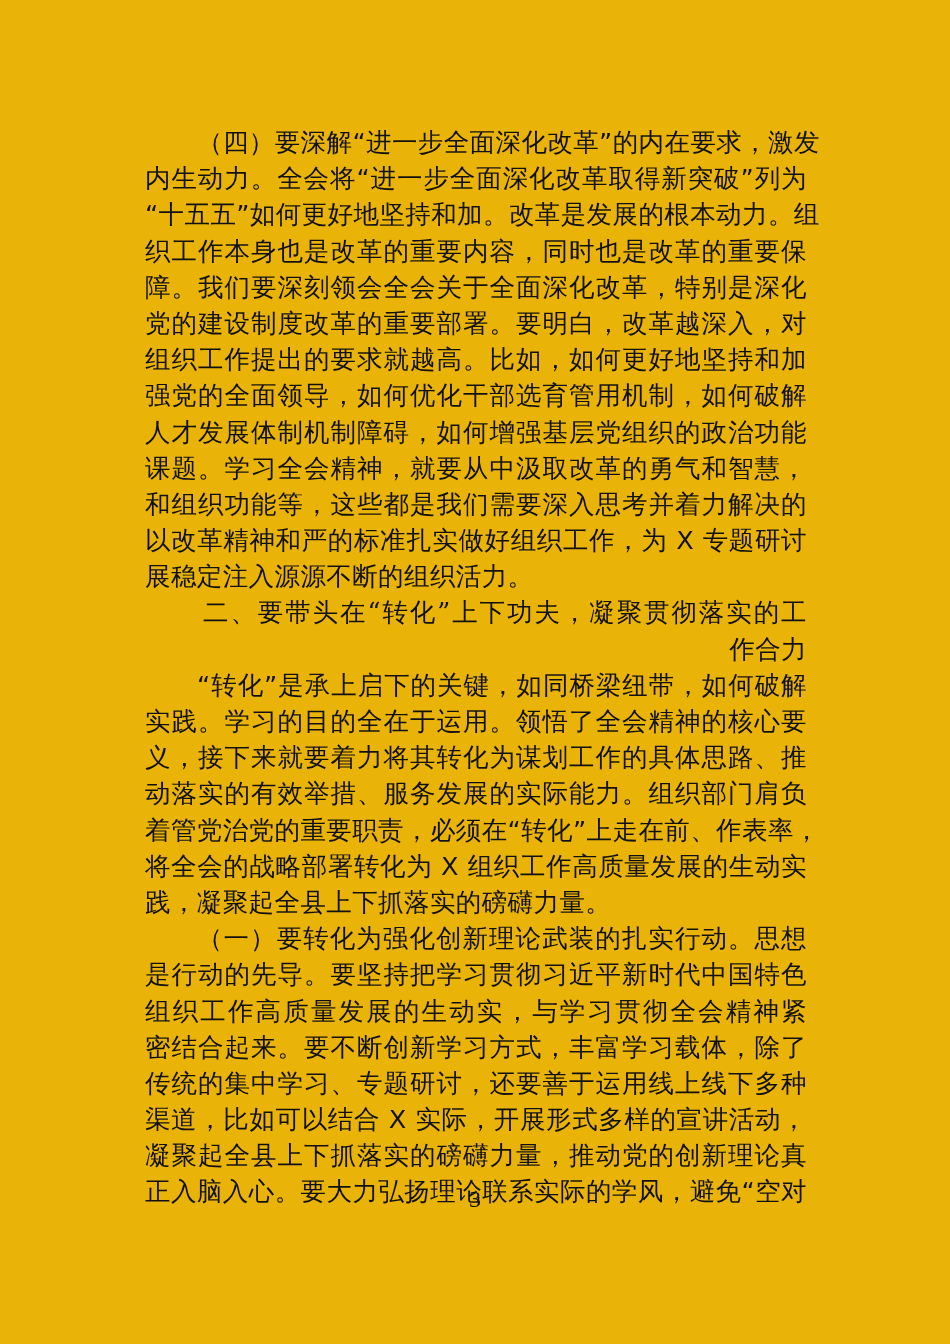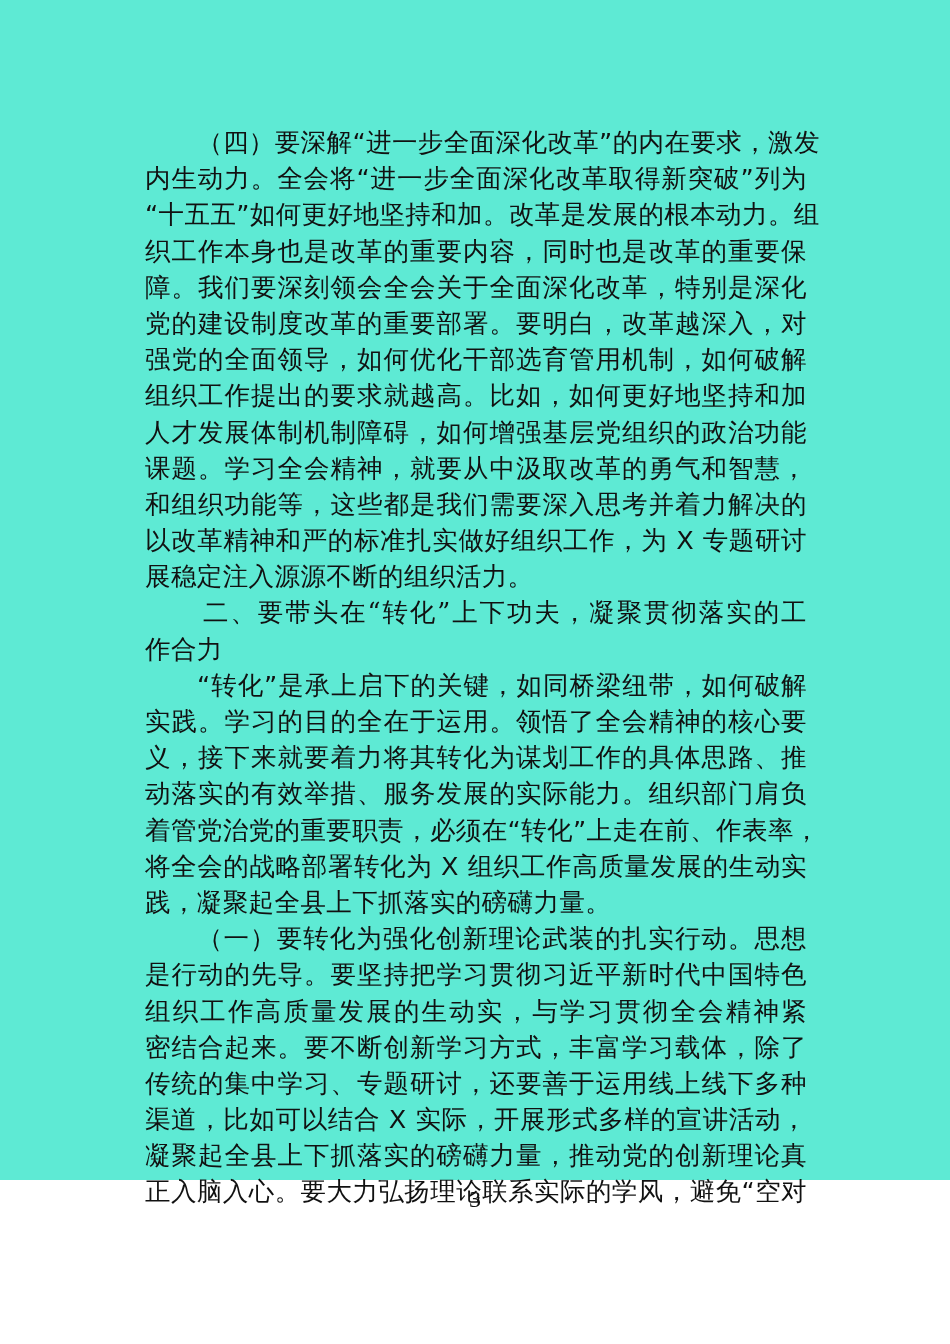--- a/index.html
+++ b/index.html
@@ -1,41 +1,41 @@
 <!DOCTYPE html>
 <html><head>
   <meta charset="utf-8">
   <style>
     html, body { margin: 0; padding: 0; background: #ffffff; }
     body { width: 950px; height: 1344px; position: relative; overflow: hidden;
            font-family: "DejaVu Sans", "Liberation Sans", sans-serif; color: #111111; }
-    .page { position: absolute; left: 0; top: 0; width: 950px; height: 1180px; background: #5eead4; }
+    .page { position: absolute; left: 0; top: 0; width: 950px; height: 1344px; background: #eab308; }
     .body-text { position: absolute; left: 145px; top: 124px; width: 662px; }
     .line { height: 36.2px; line-height: 36.2px; font-size: 25.5px; white-space: nowrap;
             letter-spacing: 0.4px; }
     .line.justify { text-align: justify; text-align-last: justify; }
     .line.indent { padding-left: 52px; }
     .line.indent2 { padding-left: 58px; }
-    .line.heading { font-family: "DejaVu Serif", "Liberation Serif", serif; }
+    .line.heading { font-family: "DejaVu Serif", "Liberation Serif", serif; text-align: right; }
     .page-number { position: absolute; left: 0; width: 950px; top: 1186px; text-align: center;
                    font-family: "Liberation Serif", "DejaVu Serif", serif; font-size: 24px; }
   </style>
 </head>
 <body>
 
 <div class="page">
   <div class="body-text">
     <div class="line justify indent">（四）要深解“进一步全面深化改革”的内在要求，激发</div>
     <div class="line justify">内生动力。全会将“进一步全面深化改革取得新突破”列为</div>
     <div class="line justify">“十五五”如何更好地坚持和加。改革是发展的根本动力。组</div>
     <div class="line justify">织工作本身也是改革的重要内容，同时也是改革的重要保</div>
     <div class="line justify">障。我们要深刻领会全会关于全面深化改革，特别是深化</div>
     <div class="line justify">党的建设制度改革的重要部署。要明白，改革越深入，对</div>
+    <div class="line justify">组织工作提出的要求就越高。比如，如何更好地坚持和加</div>
     <div class="line justify">强党的全面领导，如何优化干部选育管用机制，如何破解</div>
-    <div class="line justify">组织工作提出的要求就越高。比如，如何更好地坚持和加</div>
     <div class="line justify">人才发展体制机制障碍，如何增强基层党组织的政治功能</div>
     <div class="line justify">课题。学习全会精神，就要从中汲取改革的勇气和智慧，</div>
     <div class="line justify">和组织功能等，这些都是我们需要深入思考并着力解决的</div>
     <div class="line justify">以改革精神和严的标准扎实做好组织工作，为 X 专题研讨</div>
     <div class="line">展稳定注入源源不断的组织活力。</div>
     <div class="line justify indent2 heading">二、要带头在“转化”上下功夫，凝聚贯彻落实的工</div>
     <div class="line heading">作合力</div>
     <div class="line justify indent">“转化”是承上启下的关键，如同桥梁纽带，如何破解</div>
     <div class="line justify">实践。学习的目的全在于运用。领悟了全会精神的核心要</div>
     <div class="line justify">义，接下来就要着力将其转化为谋划工作的具体思路、推</div>

